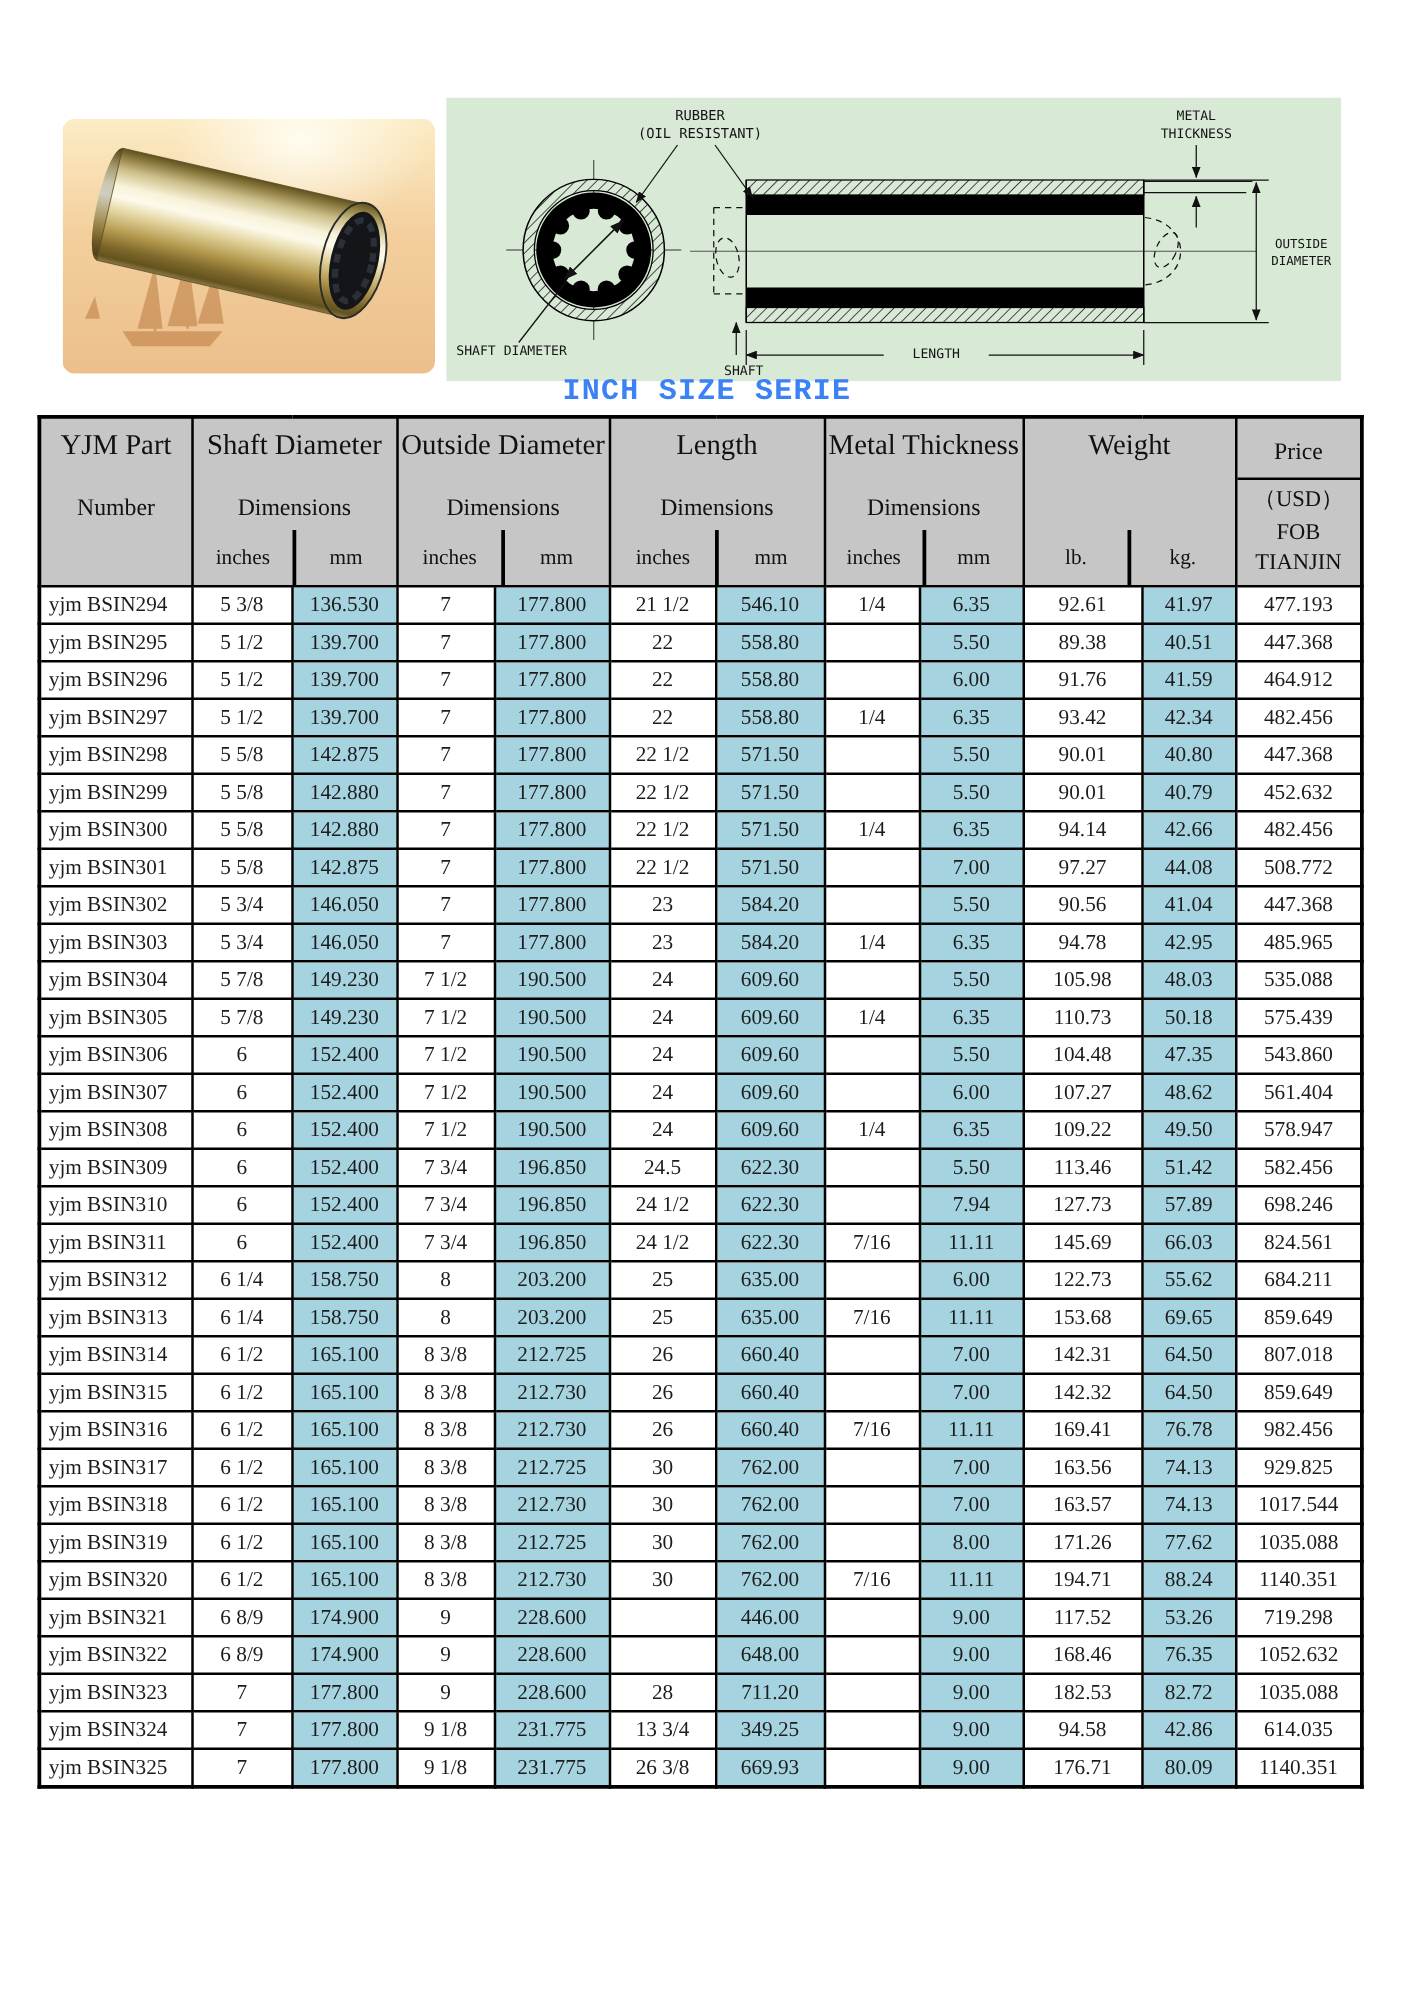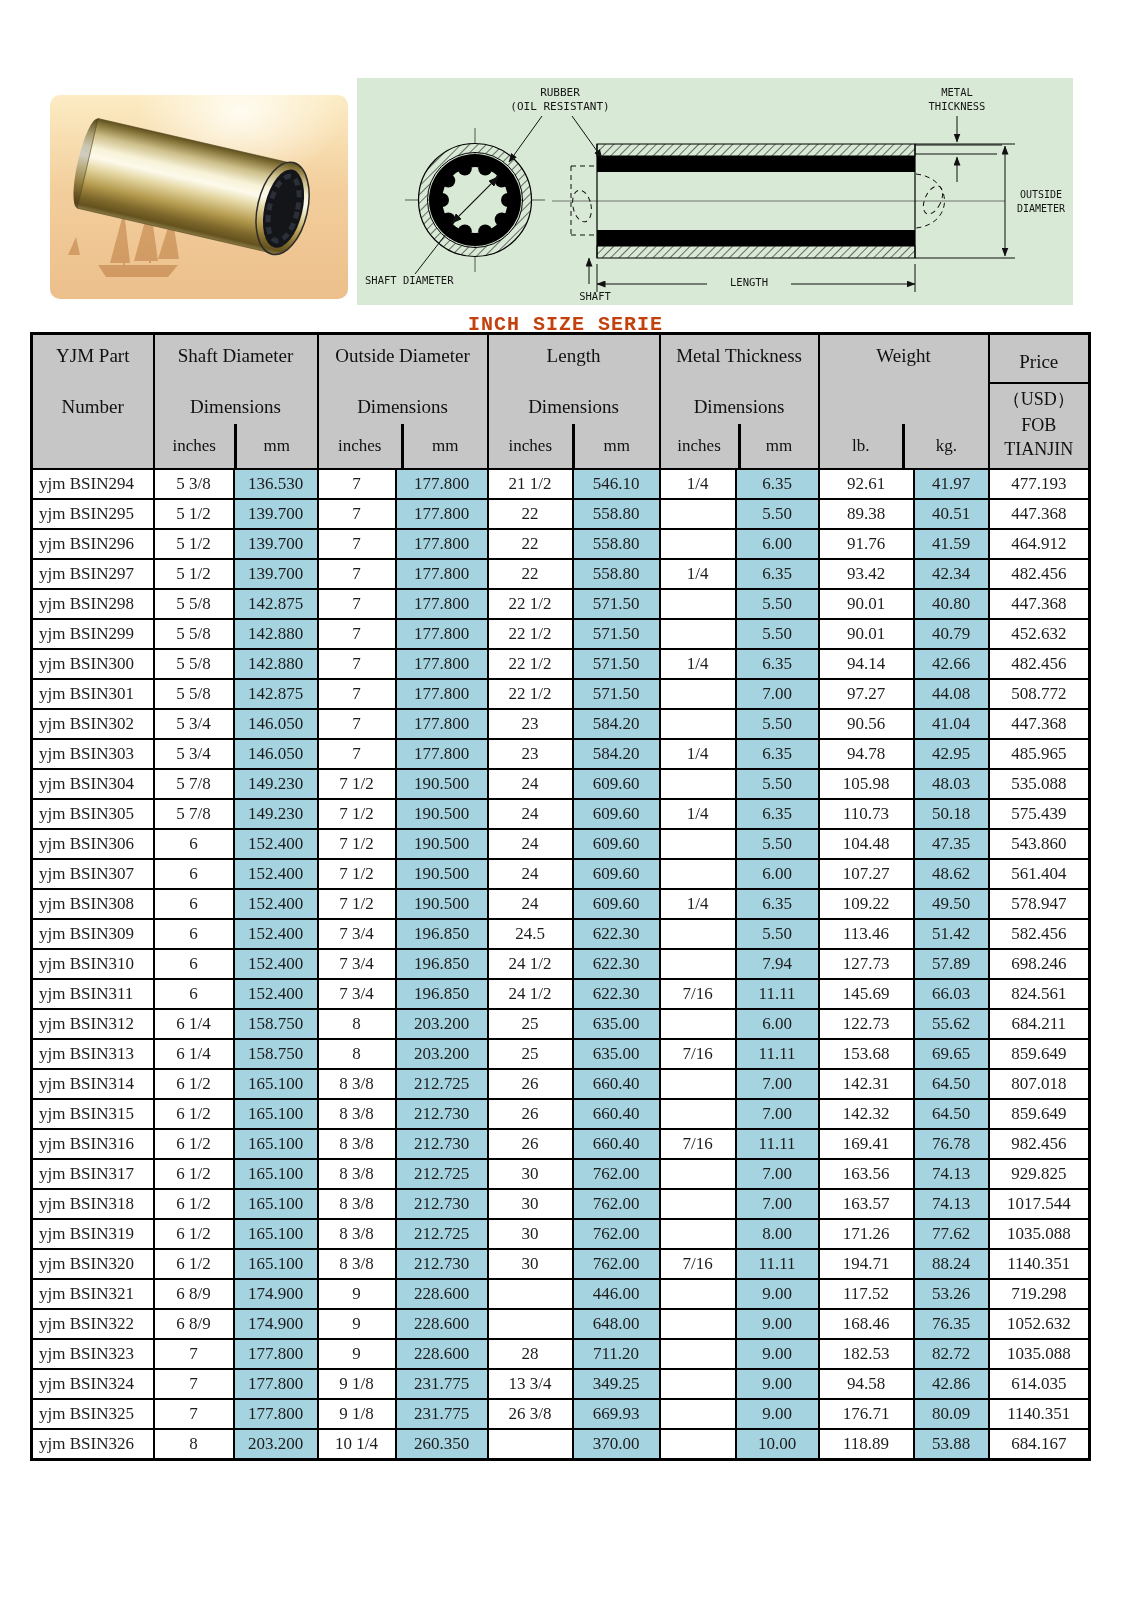--- a/index.html
+++ b/index.html
@@ -14,36 +14,36 @@
   }
   
   .diagram{
     position:absolute;left:357px;top:78px;width:716px;height:227px;
   }
   .diagram svg text{
     font-family:"DejaVu Sans Mono", monospace;fill:#151515;
   }
   
   .title{
-    position:absolute;top:313px;left:0;width:1131px;text-align:center;
-    font-family:"Liberation Mono", monospace;font-weight:bold;font-size:20px;
-    letter-spacing:1px;color:#c2410c;
+    position:absolute;top:300px;left:0;width:1131px;text-align:center;
+    font-family:"Liberation Mono", monospace;font-weight:bold;font-size:24px;
+    letter-spacing:1px;color:#3b82f6;
   }
   
   table.spec{
     position:absolute;left:30px;top:332px;width:1060px;
     border-collapse:collapse;table-layout:fixed;
     border:3px solid #000;background:#fff;
   }
   table.spec th, table.spec td{
     border:2px solid #000;padding:0;vertical-align:middle;
   }
   thead th{background:#c6c6c6;font-weight:normal;}
   thead tr th{border-bottom:3px solid #000;}
-  .gname{height:42px;display:flex;align-items:center;justify-content:center;font-size:19px;}
+  .gname{height:42px;display:flex;align-items:center;justify-content:center;font-size:23px;}
   .gdim{height:34px;display:flex;align-items:center;justify-content:center;font-size:19px;margin-top:13px;}
   .gsub{height:44px;display:flex;}
   .gsub span{flex:1;display:flex;align-items:center;justify-content:center;font-size:17px;}
   .gsub span + span{border-left:3px solid #000;}
   .pname{height:40px;display:flex;align-items:center;justify-content:center;
          font-size:19px;border-bottom:2px solid #000;}
   .pcur{height:30px;display:flex;align-items:center;justify-content:center;font-size:18px;}
   .pfob{height:24px;display:flex;align-items:center;justify-content:center;font-size:18px;}
   tbody td{
     height:28px;text-align:center;font-size:17px;color:#1c1c1c;background:#fff;
@@ -701,28 +701,14 @@
         <td>9 1/8</td>
         <td class="blue">231.775</td>
         <td>26 3/8</td>
         <td class="blue">669.93</td>
         <td></td>
         <td class="blue">9.00</td>
         <td>176.71</td>
         <td class="blue">80.09</td>
         <td>1140.351</td>
       </tr>
-      <tr>
-        <td class="part">yjm BSIN326</td>
-        <td>8</td>
-        <td class="blue">203.200</td>
-        <td>10 1/4</td>
-        <td class="blue">260.350</td>
-        <td></td>
-        <td class="blue">370.00</td>
-        <td></td>
-        <td class="blue">10.00</td>
-        <td>118.89</td>
-        <td class="blue">53.88</td>
-        <td>684.167</td>
-      </tr>
     </tbody>
 </table>
 
 </body></html>

